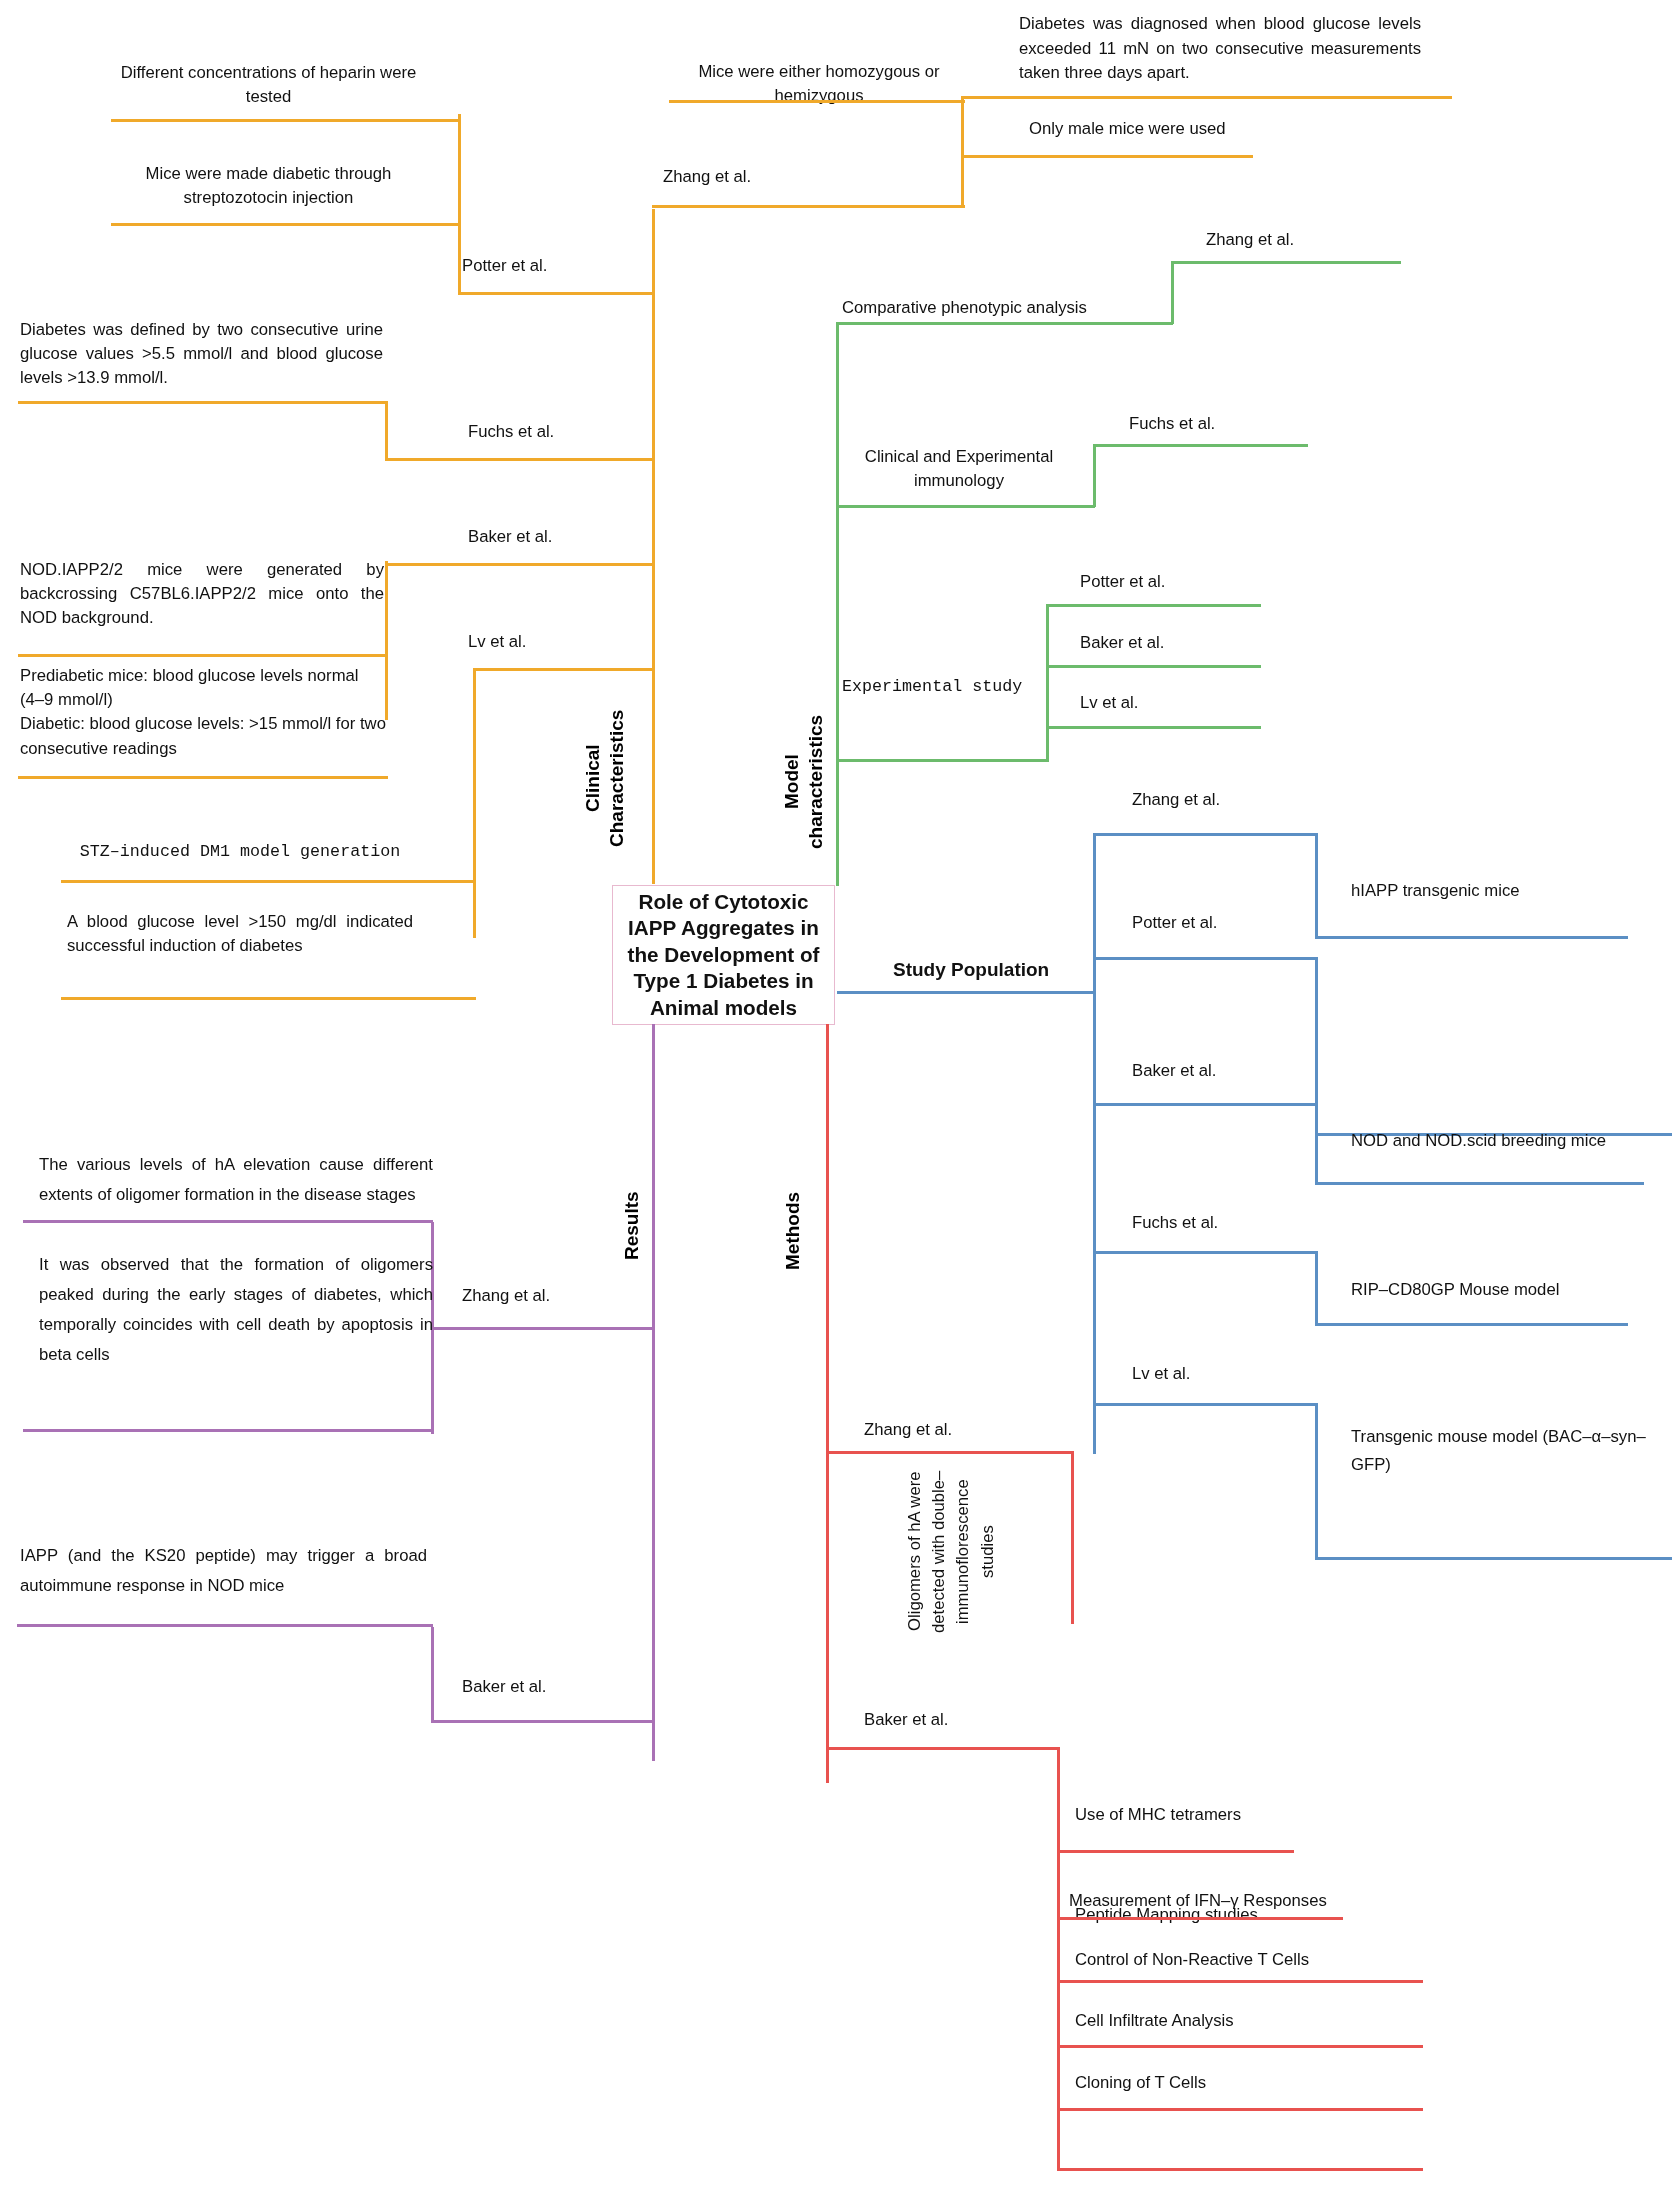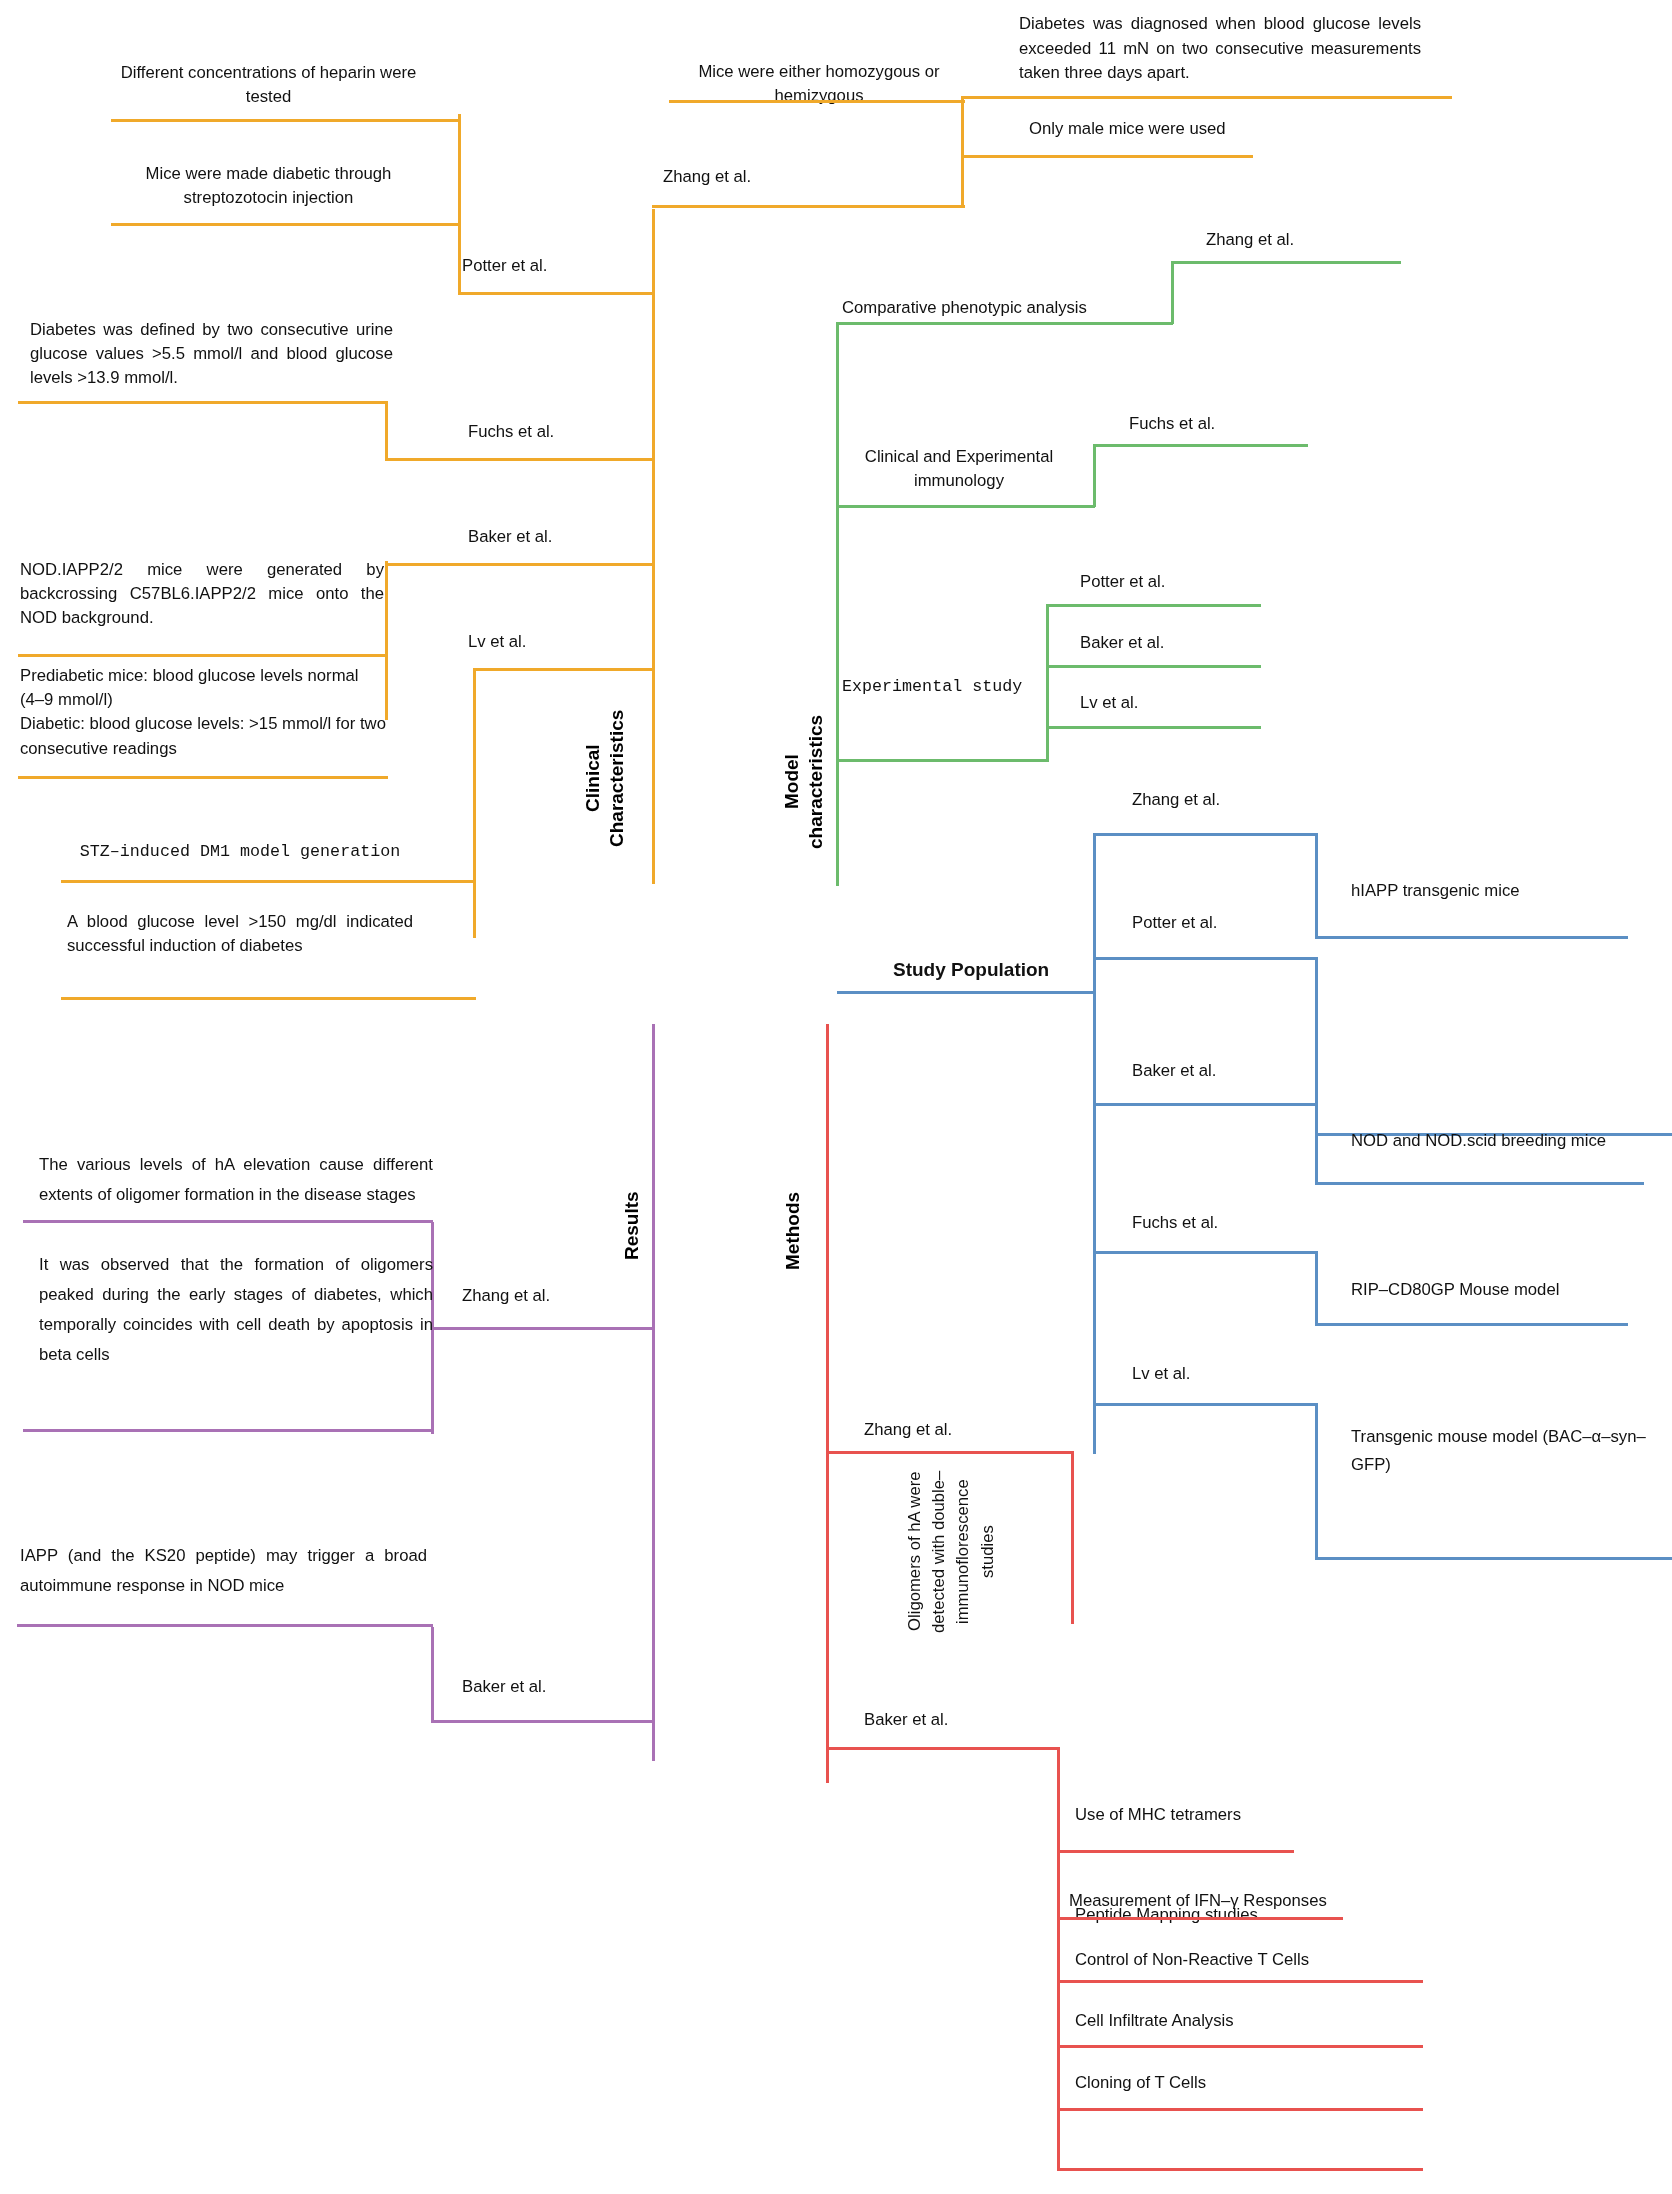--- a/index.html
+++ b/index.html
@@ -17,20 +17,23 @@
   .v{width:0;border-left-style:solid;}
   #root-node{position:absolute;border:1.7px solid #e8b9cf;background:#fff;
              display:flex;align-items:center;justify-content:center;text-align:center;
              font-size:20.7px;font-weight:bold;line-height:1.28;color:#111;box-sizing:border-box;}
 </style>
 </head>
 <body>
 
 <div id="canvas">
 
+  <div id="root-node" style="left:612px;top:885px;width:223px;height:140px;">
+    <span>Role of Cytotoxic IAPP Aggregates in the Development of Type 1 Diabetes in Animal models</span>
+  </div>
 
   <div class="vert" style="left:581px;top:675px;width:48px;height:207px;">
     <span>Clinical</span><br>
     <span>Characteristics</span>
   </div>
 
   <div class="seg v" style="left:652px;top:209px;height:675px;border-left-width:3.3px;border-left-color:#f0a92a;"></div>
 
   <div class="seg h" style="left:652px;top:293px;width:0px;border-top-width:3.3px;border-top-color:#f0a92a;"></div>
 
@@ -55,21 +58,21 @@
   <div class="lbl just" style="left:1019px;top:12.3px;width:402px;">Diabetes was diagnosed when blood glucose levels exceeded 11 mN on two consecutive measurements taken three days apart.</div>
   <div class="seg h" style="left:961px;top:96px;width:491px;border-top-width:3.3px;border-top-color:#f0a92a;"></div>
 
   <div class="lbl" style="left:1029px;top:117px;width:391px;">Only male mice were used</div>
   <div class="seg h" style="left:961px;top:155px;width:292px;border-top-width:3.3px;border-top-color:#f0a92a;"></div>
 
   <div class="lbl" style="left:468px;top:420px;width:167px;">Fuchs et al.</div>
   <div class="seg h" style="left:385px;top:458px;width:269px;border-top-width:3.3px;border-top-color:#f0a92a;"></div>
   <div class="seg v" style="left:385px;top:402px;height:58px;border-left-width:3.3px;border-left-color:#f0a92a;"></div>
   <div class="seg h" style="left:18px;top:401px;width:370px;border-top-width:3.3px;border-top-color:#f0a92a;"></div>
-  <div class="lbl just" style="left:20px;top:318px;width:363px;margin-left:10px;">Diabetes was defined by two consecutive urine glucose values &gt;5.5 mmol/l and blood glucose levels &gt;13.9 mmol/l.</div>
+  <div class="lbl just" style="left:20px;top:318px;width:363px;">Diabetes was defined by two consecutive urine glucose values &gt;5.5 mmol/l and blood glucose levels &gt;13.9 mmol/l.</div>
 
   <div class="lbl" style="left:468px;top:525px;width:167px;">Baker et al.</div>
   <div class="seg h" style="left:385px;top:563px;width:269px;border-top-width:3.3px;border-top-color:#f0a92a;"></div>
   <div class="seg v" style="left:385px;top:561px;height:159px;border-left-width:3.3px;border-left-color:#f0a92a;"></div>
   <div class="lbl just" style="left:20px;top:558px;width:364px;">NOD.IAPP2/2 mice were generated by backcrossing C57BL6.IAPP2/2 mice onto the NOD background.</div>
   <div class="seg h" style="left:18px;top:654px;width:370px;border-top-width:3.3px;border-top-color:#f0a92a;"></div>
   <div class="lbl" style="left:20px;top:664px;width:366px;white-space:pre-line;">Prediabetic mice: blood glucose levels normal (4–9 mmol/l)
 Diabetic: blood glucose levels: &gt;15 mmol/l for two consecutive readings</div>
   <div class="seg h" style="left:18px;top:776px;width:370px;border-top-width:3.3px;border-top-color:#f0a92a;"></div>
 

